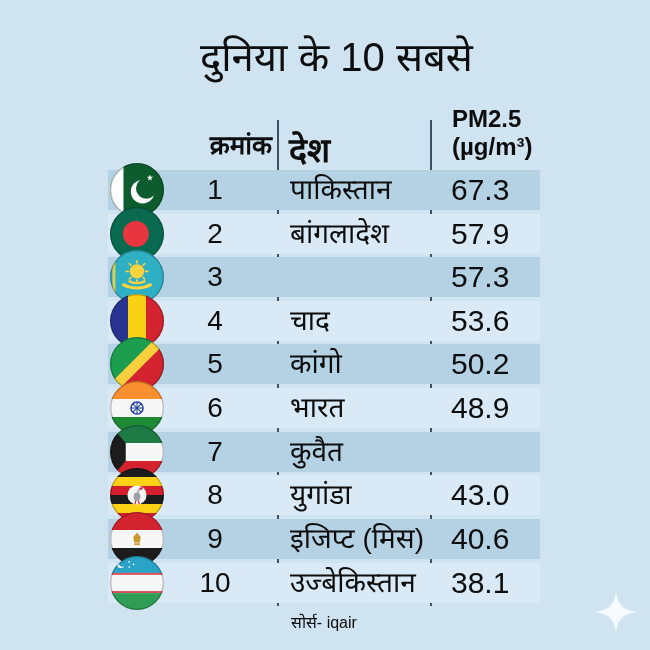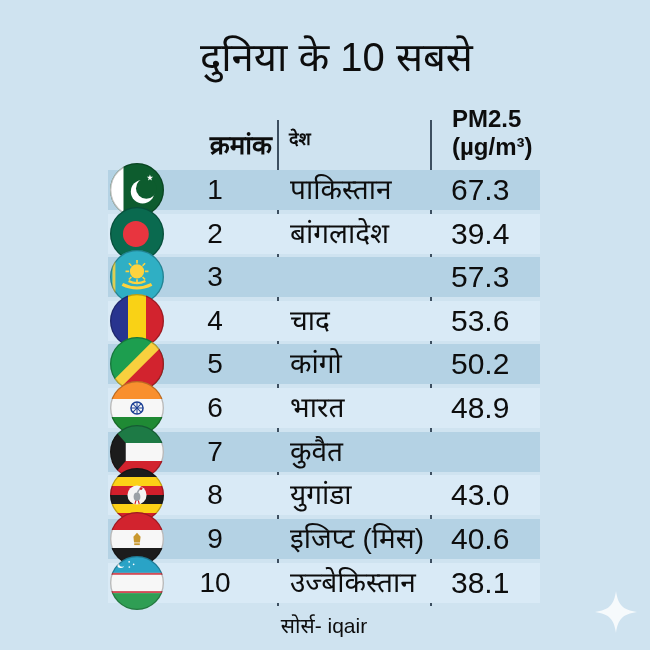--- a/index.html
+++ b/index.html
@@ -3,38 +3,38 @@
 <meta charset="utf-8">
 <style>
   html,body{margin:0;padding:0;}
   body{font-family:"Liberation Sans","DejaVu Sans",sans-serif;}
   .canvas{position:relative;width:650px;height:650px;background:#cfe3f0;overflow:hidden;color:#0d0d0d;}
 
   .title{position:absolute;left:200px;top:14px;font-size:40px;font-weight:400;line-height:47px;letter-spacing:0;margin-top:20px;}
   .title span{display:block;white-space:nowrap;}
 
   .h-rank{position:absolute;left:160px;top:126px;width:112px;text-align:right;font-size:26px;font-weight:700;}
-  .h-country{position:absolute;left:289px;top:126px;font-size:18px;font-weight:700;}
+  .h-country{position:absolute;left:289px;top:126px;font-size:34px;font-weight:700;}
   .h-value{position:absolute;left:452px;top:105px;font-size:24px;font-weight:700;line-height:28px;}
   .h-value span{display:block;white-space:nowrap;}
 
   .vline{position:absolute;top:120px;width:2px;height:486px;background:rgba(28,46,64,.82);}
   .vline.v1{left:277px;}
   .vline.v2{left:430px;}
 
   .row{position:absolute;left:108px;width:432px;height:40px;}
   .row.odd{background:#b4d2e4;}
   .row.even{background:#d9eaf6;}
   .flag{position:absolute;left:2px;top:-7px;width:54px;height:54px;}
   .flag svg{display:block;width:54px;height:54px;}
   .rank{position:absolute;left:52px;top:0;width:110px;text-align:center;line-height:40px;font-size:28px;font-weight:500;}
   .country{position:absolute;left:182px;top:0;line-height:40px;font-size:28px;font-weight:400;white-space:nowrap;}
   .value{position:absolute;left:343px;top:0;line-height:40px;font-size:30px;font-weight:500;}
 
-  .source{position:absolute;left:108px;top:611px;width:432px;text-align:center;font-size:21px;font-weight:500;}
+  .source{position:absolute;left:108px;top:611px;width:432px;text-align:center;font-size:16px;font-weight:500;}
   .sparkle{position:absolute;left:594px;top:590px;width:44px;height:44px;}
 </style>
 </head>
 <body>
 
 <div class="canvas">
 
   <div class="title">
     <span>दुनिया के 10 सबसे</span>
   </div>
@@ -82,21 +82,21 @@
           </defs>
           <g clip-path="url(#c2)">
         <rect width="48" height="48" fill="#0a6a4f"></rect>
             <circle cx="23" cy="24" r="11.5" fill="#e8353f"></circle>
       </g>
           <circle cx="24" cy="24" r="23.4" fill="none" stroke="rgba(0,0,0,.25)" stroke-width="1.2"></circle>
         </svg>
     </span>
     <span class="rank">2</span>
     <span class="country">बांगलादेश</span>
-    <span class="value">39.4</span>
+    <span class="value">57.9</span>
   </div>
 
   <div class="row odd" style="top:257px">
     <span class="flag">
       <svg viewBox="0 0 48 48">
           <defs>
             <clipPath id="c3">
               <circle cx="24" cy="24" r="24"></circle>
             </clipPath>
           </defs>

